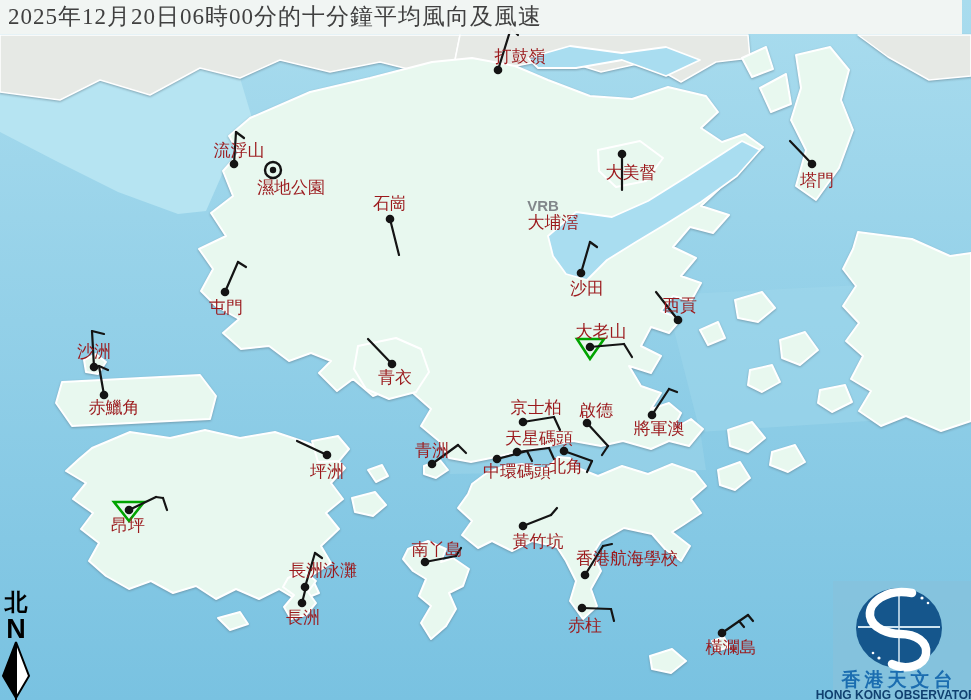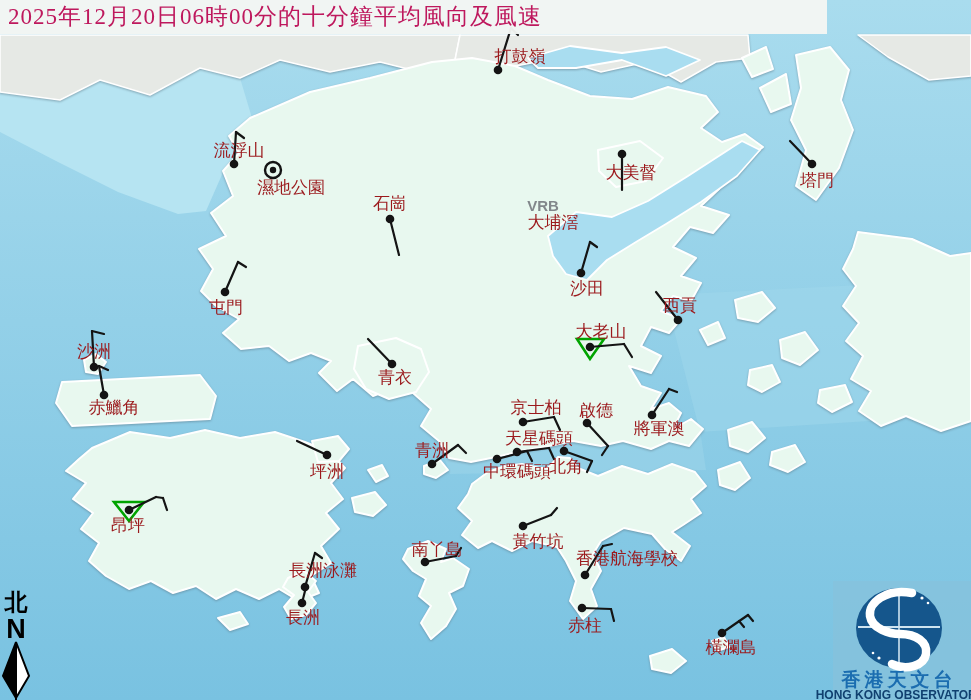--- a/index.html
+++ b/index.html
@@ -12,22 +12,22 @@
   .patch{stroke:none;}
   .landgrp{filter:drop-shadow(0px 1px 1px rgba(90,115,130,0.55));}
   .dot{fill:#141414;}
   .barb{stroke:#141414;stroke-width:2.2;fill:none;stroke-linecap:round;}
   .calm-outer{fill:none;stroke:#141414;stroke-width:2.4;}
   .tri{fill:none;stroke:#00a400;stroke-width:2.6;}
   .st-label{fill:#9b191c;font-family:"Liberation Serif","DejaVu Serif",serif;
             font-size:17px;text-anchor:middle;}
   .vrb{fill:#82878b;font-weight:bold;font-size:15px;text-anchor:middle;
        font-family:"Liberation Sans","DejaVu Sans",sans-serif;}
-  #title-bar{position:absolute;left:0;top:0;width:827px;height:34px;
-    background:rgba(244,246,242,0.96);color:#be185d;
+  #title-bar{position:absolute;left:0;top:0;width:962px;height:34px;
+    background:rgba(244,246,242,0.96);color:#404040;
     font-family:"Liberation Serif","DejaVu Serif",serif;
     font-size:23px;line-height:34px;padding-left:8px;box-sizing:border-box;
     letter-spacing:1px;white-space:nowrap;}
   .compass-cjk{font-family:"Liberation Serif","DejaVu Serif",serif;
     font-weight:bold;font-size:23px;fill:#000;text-anchor:middle;}
   .compass-n{font-weight:bold;font-size:27px;fill:#000;text-anchor:middle;
     font-family:"Liberation Sans","DejaVu Sans",sans-serif;}
   .logo-cjk{font-weight:bold;font-size:19px;text-anchor:middle;letter-spacing:4px;}
   .logo-en{font-weight:bold;font-size:12px;text-anchor:middle;}
 </style>

